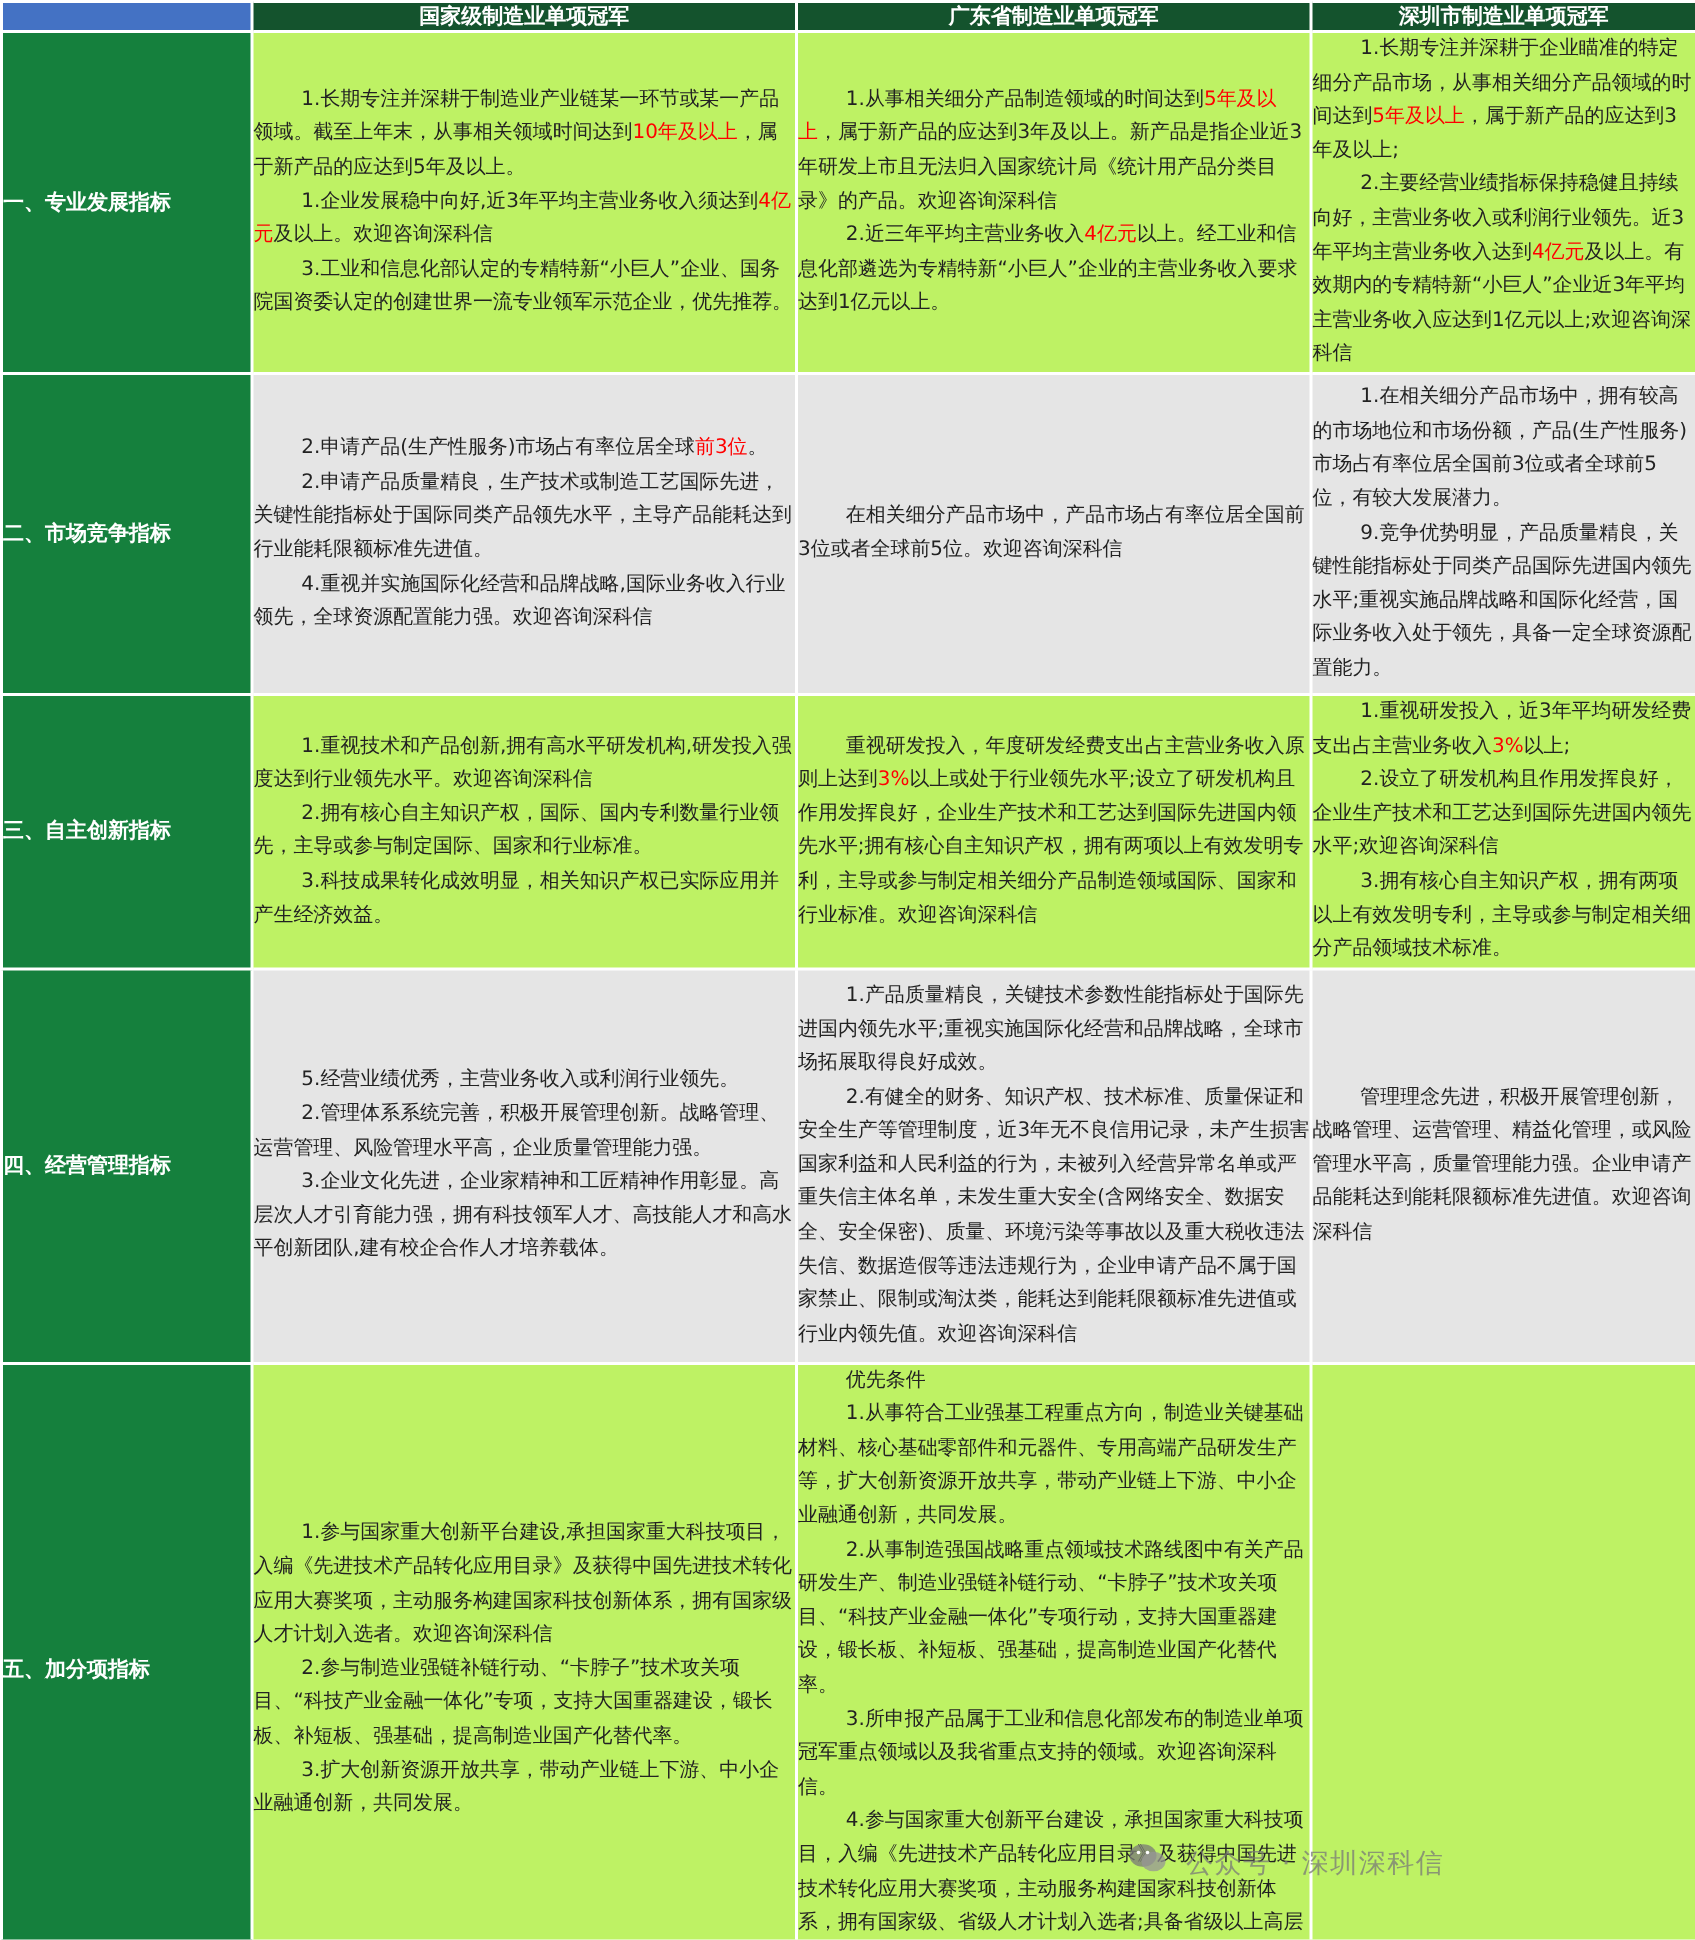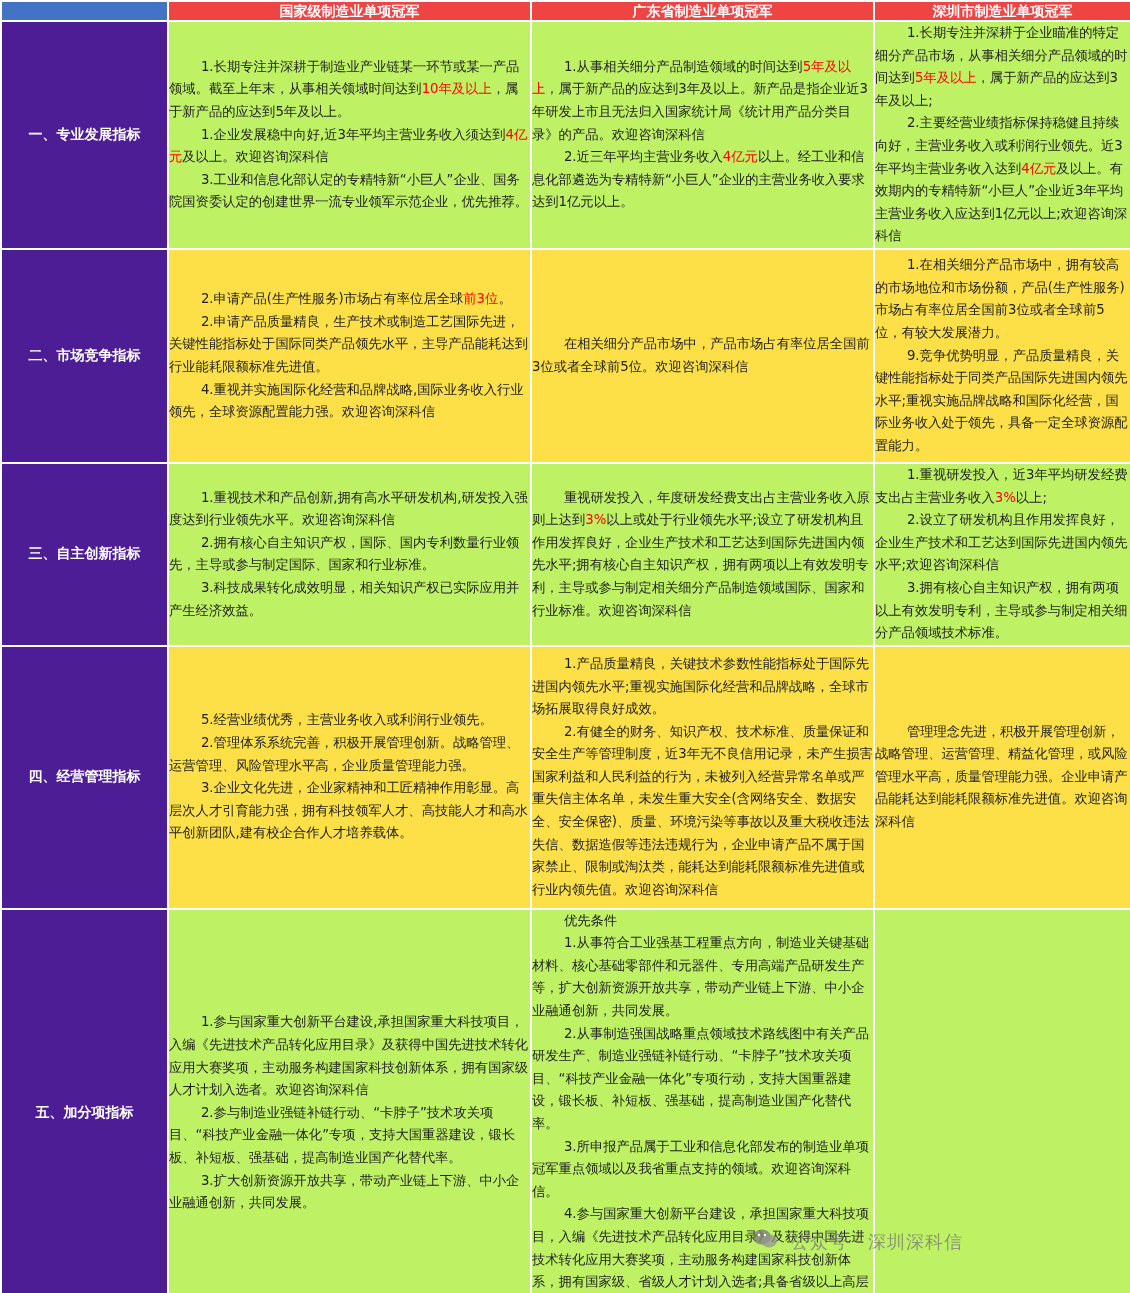--- a/index.html
+++ b/index.html
@@ -1,28 +1,28 @@
 <!DOCTYPE html>
 <html><head>
   <meta charset="utf-8">
   <style>
     html, body { margin: 0; padding: 0; background: #ffffff; }
     body { width: 1130px; height: 1293px; overflow: hidden; position: relative;
            font-family: "DejaVu Sans", "Liberation Sans", sans-serif; }
     table.cmp { border-collapse: collapse; table-layout: fixed; width: 1130px; }
     table.cmp td, table.cmp th { padding: 0; vertical-align: middle; border: 2px solid #ffffff; }
-    th.hdr { background: #ef4444; color: #ffffff; font-weight: bold; font-size: 14px;
+    th.hdr { background: #14532d; color: #ffffff; font-weight: bold; font-size: 14px;
              height: 18px; line-height: 18px; text-align: center; }
     th.corner { background: #4472c4; }
-    td.lbl { background: #4c1d95; color: #ffffff; font-weight: bold; font-size: 14px;
-             text-align: center; }
+    td.lbl { background: #15803d; color: #ffffff; font-weight: bold; font-size: 14px;
+             }
     td.cell { font-size: 13.3px; line-height: 22.6px; color: #222222; padding: 0 4px 0 3px;
               text-align: left; word-break: break-all; }
     td.cell.shade { background: #bef264; }
-    td.cell.plain { background: #fde047; }
+    td.cell.plain { background: #e5e5e5; }
     .p { text-indent: 2.4em; margin: 0; }
     .red { color: #ff0000; }
     .row1 { height: 218px; } .row2 { height: 214px; } .row3 { height: 173px; }
     .row4 { height: 263px; } .row5 { height: 395px; }
     .wm { position: absolute; left: 752px; top: 1228px; color: rgba(120,120,120,0.75);
           font-size: 18px; letter-spacing: 1px; white-space: nowrap; }
     .wm .wechat { display: inline-block; width: 26px; height: 22px; vertical-align: -2px; margin-right: 6px; }
   </style>
 </head>
 <body>

